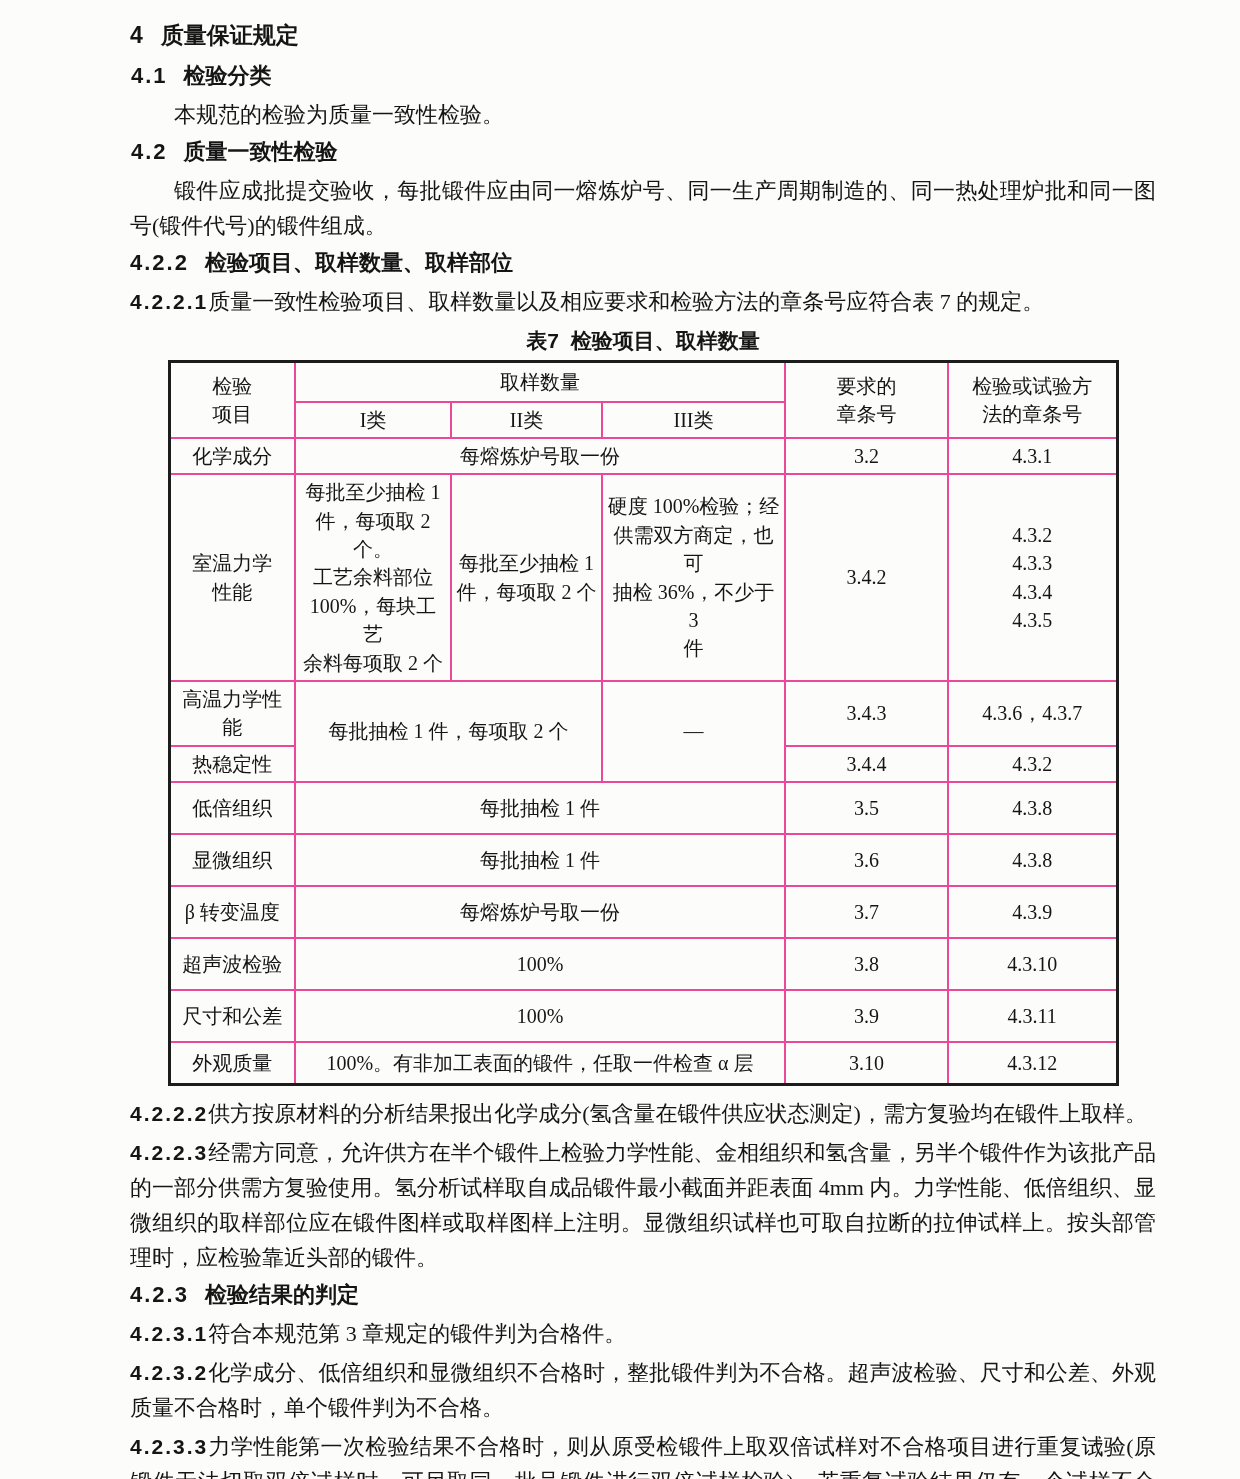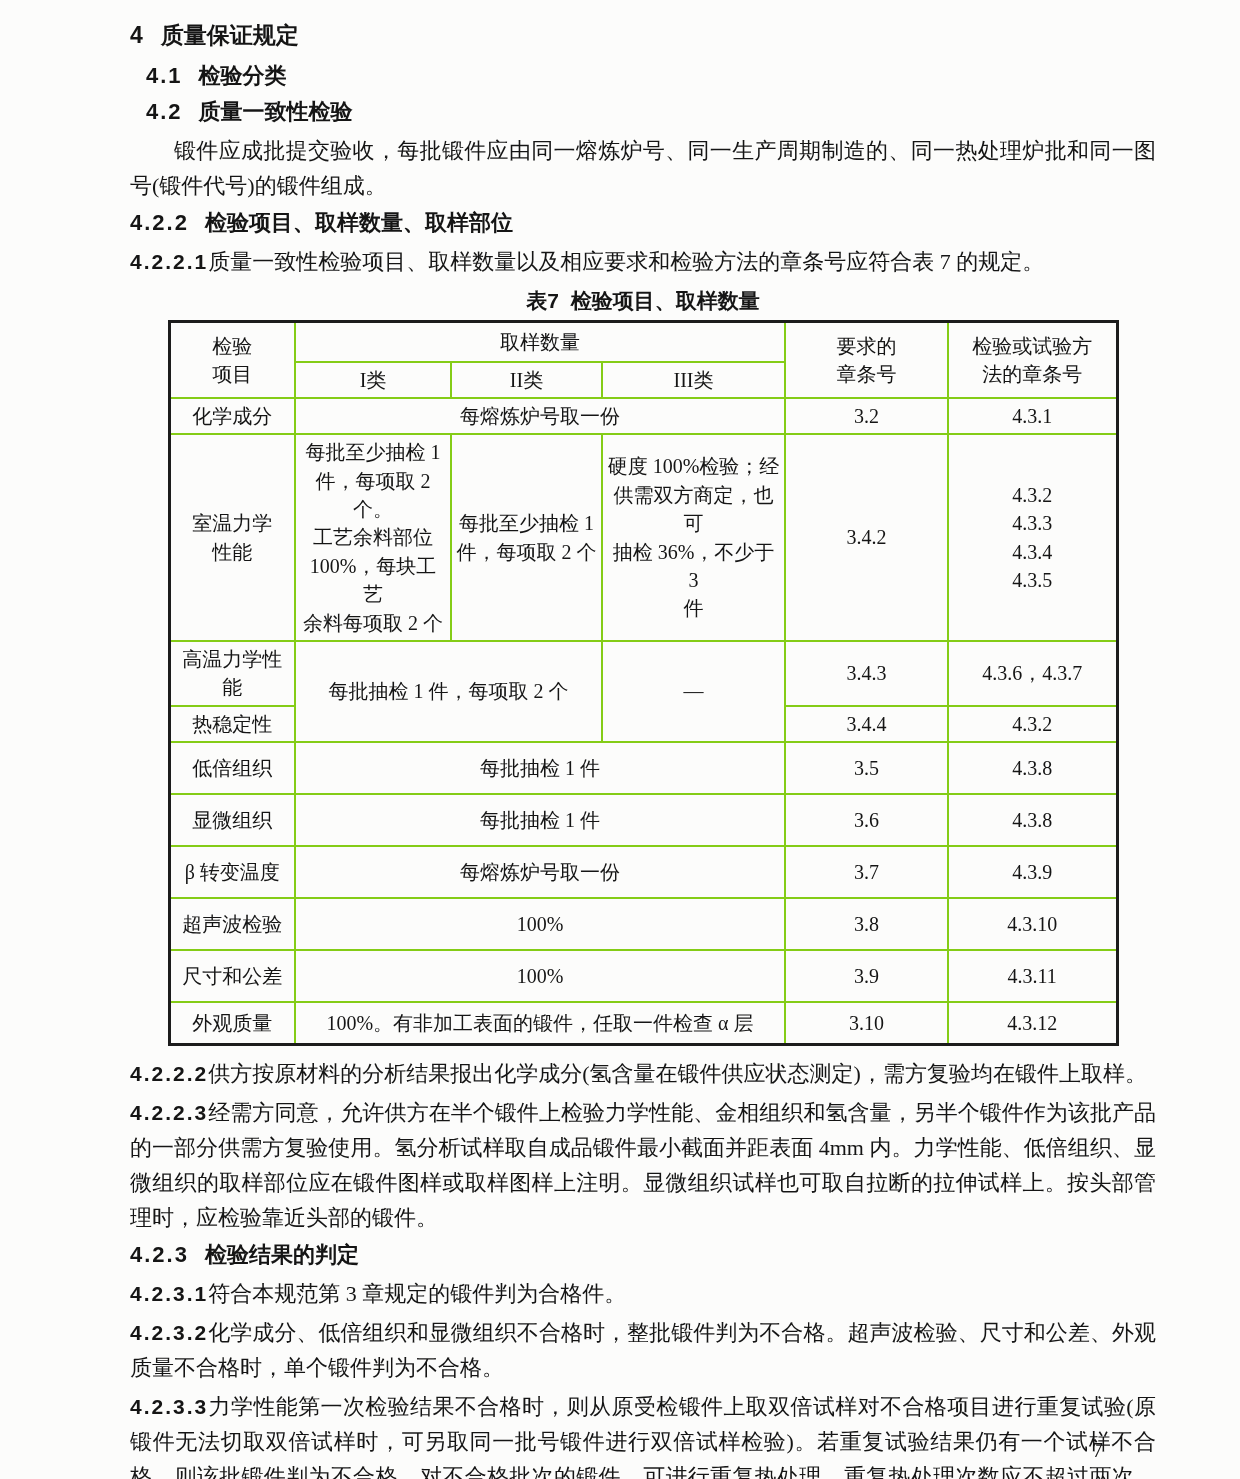--- a/index.html
+++ b/index.html
@@ -5,38 +5,38 @@
   * { margin:0; padding:0; box-sizing:border-box; }
   html,body { background:#f6f6f4; }
   body { font-family:"Liberation Serif","DejaVu Serif",serif; color:#151515; }
   .page {
     position:relative; width:1240px; height:1479px; margin:0 auto;
     background:#fcfcfb; overflow:hidden;
     padding:16px 84px 0 130px;
   }
   .hd { font-family:"Liberation Sans","DejaVu Sans",sans-serif; font-weight:bold; }
   .h1 { font-size:23px; margin:4px 0 10px; }
-  .h2 { font-size:22px; margin:5px 16px 6px; }
+  .h2 { font-size:22px; margin:5px 1px 6px; }
   .h3 { font-size:22px; margin:5px 0 6px; }
   .hd .num { margin-right:16px; letter-spacing:2px; }
   p.body { font-size:22px; line-height:35px; text-align:justify; margin:1px 0; }
   p.indent { text-indent:2em; }
   p.clause { margin-top:4px; }
   .cnum {
     font-family:"Liberation Sans","DejaVu Sans",sans-serif; font-weight:bold;
     font-size:21px; letter-spacing:2px; margin-right:0;
   }
   .tcap { text-align:center; font-size:21px; margin:8px 0 5px; white-space:pre-wrap; }
   table.t7 {
     border-collapse:collapse; table-layout:fixed;
     width:948px; margin:0 auto 10px;
     border:3px solid #1c1c1c;
   }
   table.t7 td {
-    border:2px solid #84cc16; font-size:20px; line-height:1.42;
+    border:2px solid #ec4899; font-size:20px; line-height:1.42;
     text-align:center; vertical-align:middle; padding:3px 4px;
   }
   .pre { white-space:pre-line; }
   tr.hr1 td { height:40px; }
   tr.hr2 td { height:31px; }
   tr.rh-a td { height:33px;margin-left:47px; }
   tr.rh-b td { height:128px; }
   tr.rh-c td { height:38px; }
   tr.rh-d td { height:32px; }
   tr.rh-e td { height:52px; }
@@ -54,20 +54,21 @@
 <div class="page">
 
   <div class="hd h1">
     <span class="num">4</span><span>质量保证规定</span>
   </div>
 
   <div class="hd h2">
     <span class="num">4.1</span><span>检验分类</span>
   </div>
 
+  <p class="body indent">本规范的检验为质量一致性检验。</p>
 
   <div class="hd h2">
     <span class="num">4.2</span><span>质量一致性检验</span>
   </div>
 
 
   <p class="body indent">锻件应成批提交验收，每批锻件应由同一熔炼炉号、同一生产周期制造的、同一热处理炉批和同一图号(锻件代号)的锻件组成。</p>
 
   <div class="hd h3">
     <span class="num">4.2.2</span><span>检验项目、取样数量、取样部位</span>

